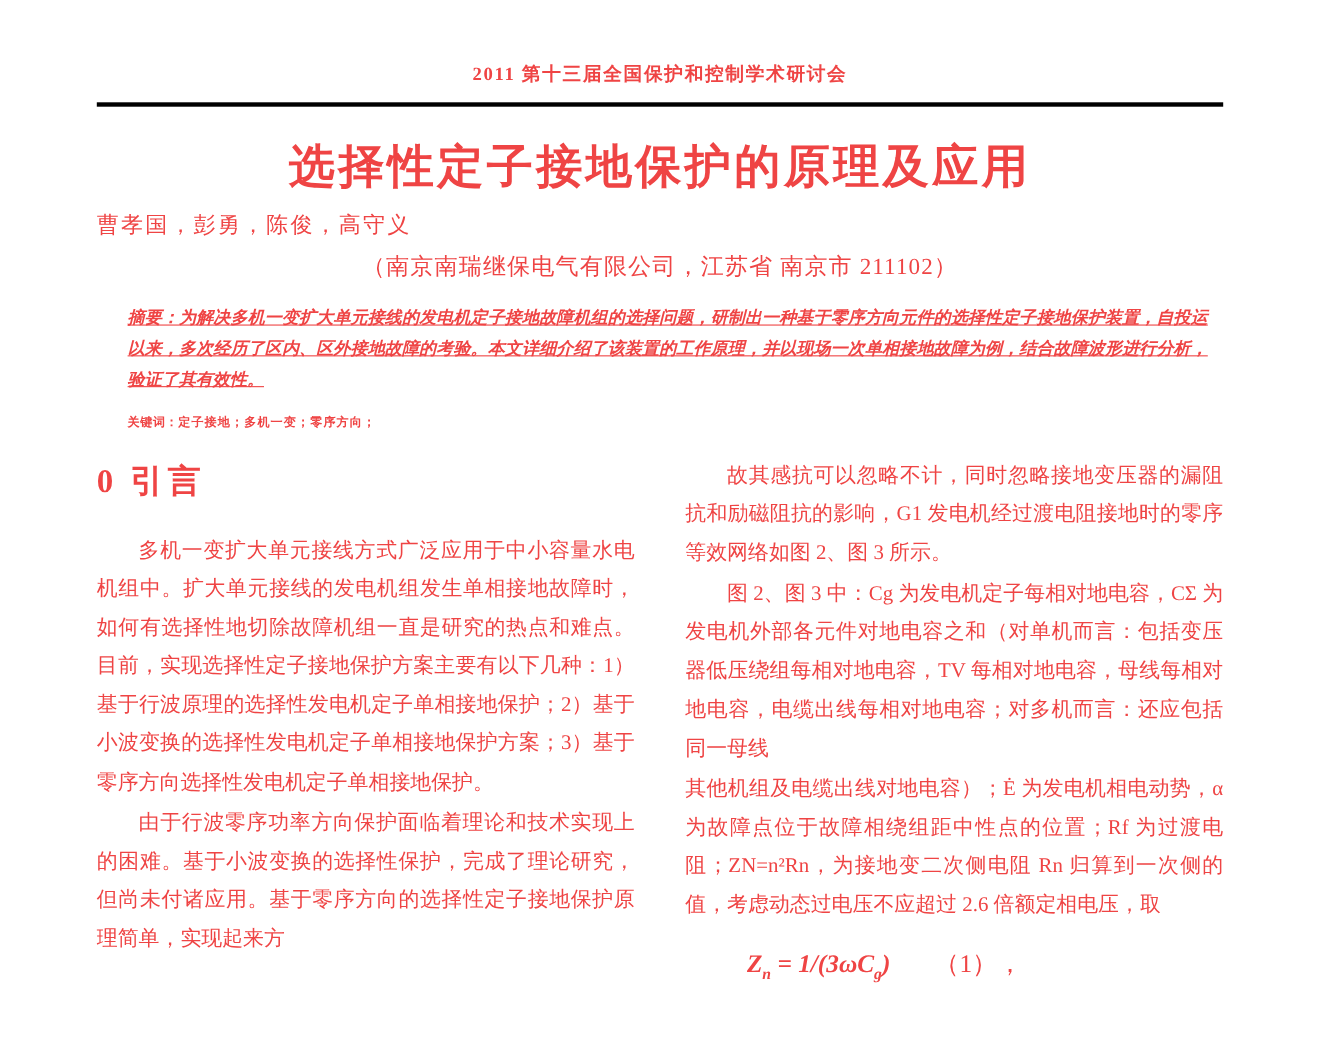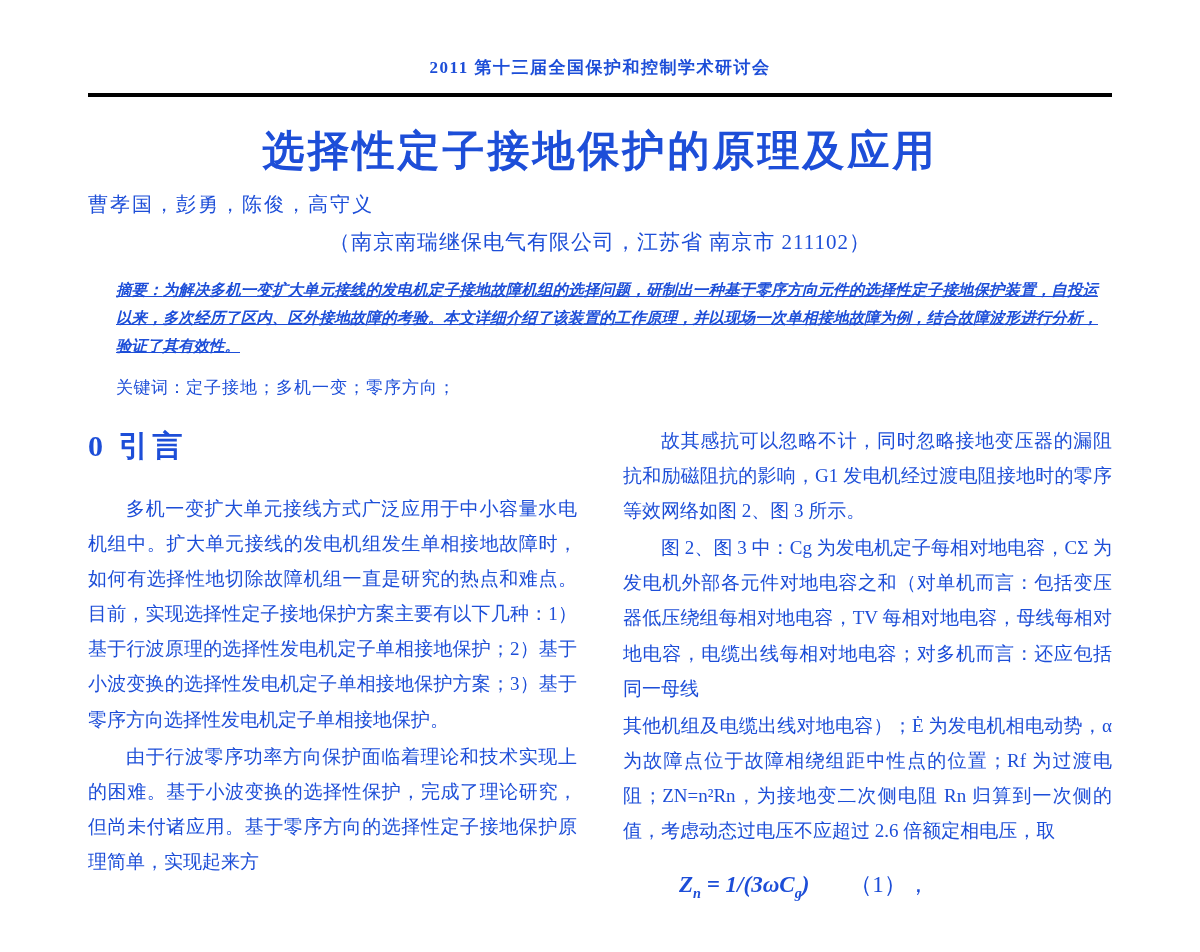--- a/index.html
+++ b/index.html
@@ -5,21 +5,21 @@
   * { margin: 0; padding: 0; box-sizing: border-box; }
   html, body { background: #ffffff; }
   body { font-family: "Liberation Serif", serif; }
 
   .page {
     position: relative;
     width: 1200px;
     height: 952px;
     margin: 0 auto;
     background: #ffffff;
-    color: #1d4ed8;
+    color: #ef4444;
     overflow: hidden;
     border-radius: 16px;
   }
   .inner { padding: 56px 88px 0 88px; }
 
   .conf-header {
     text-align: center;
     font-size: 17px;
     font-weight: bold;
     letter-spacing: 1.5px;
@@ -54,22 +54,22 @@
     font-size: 15.5px;
     line-height: 1.8;
     font-style: italic;
     font-weight: 600;
     text-align: justify;
     text-decoration: underline;
   }
   .abstract .abs-label { font-weight: bold; }
   .keywords {
     margin: 16px 0 7px 28px;
-    font-size: 17px;
-    font-weight: normal;
+    font-size: 11px;
+    font-weight: bold;
     letter-spacing: 0.5px;
   }
   .keywords .kw-text { letter-spacing: 1px; }
 
   .columns {
     display: flex;
     gap: 46px;
     margin-top: 24px;
   }
   .col {

